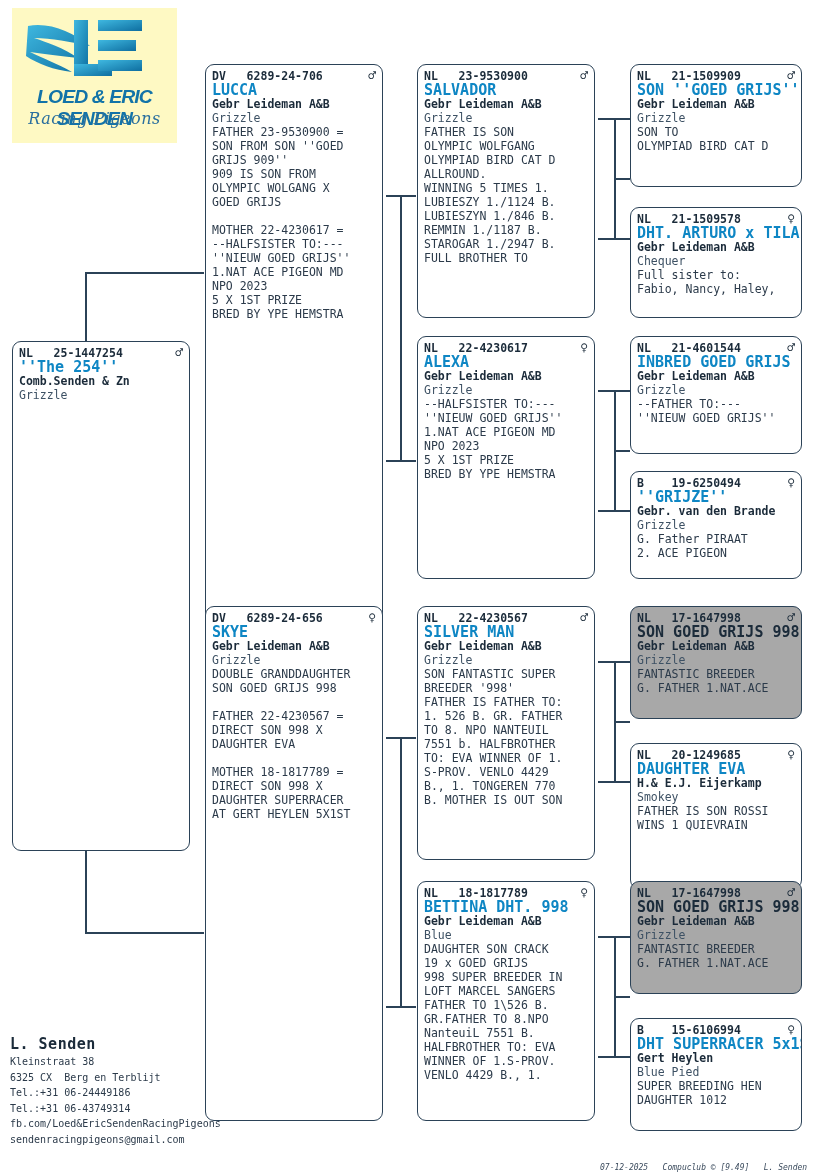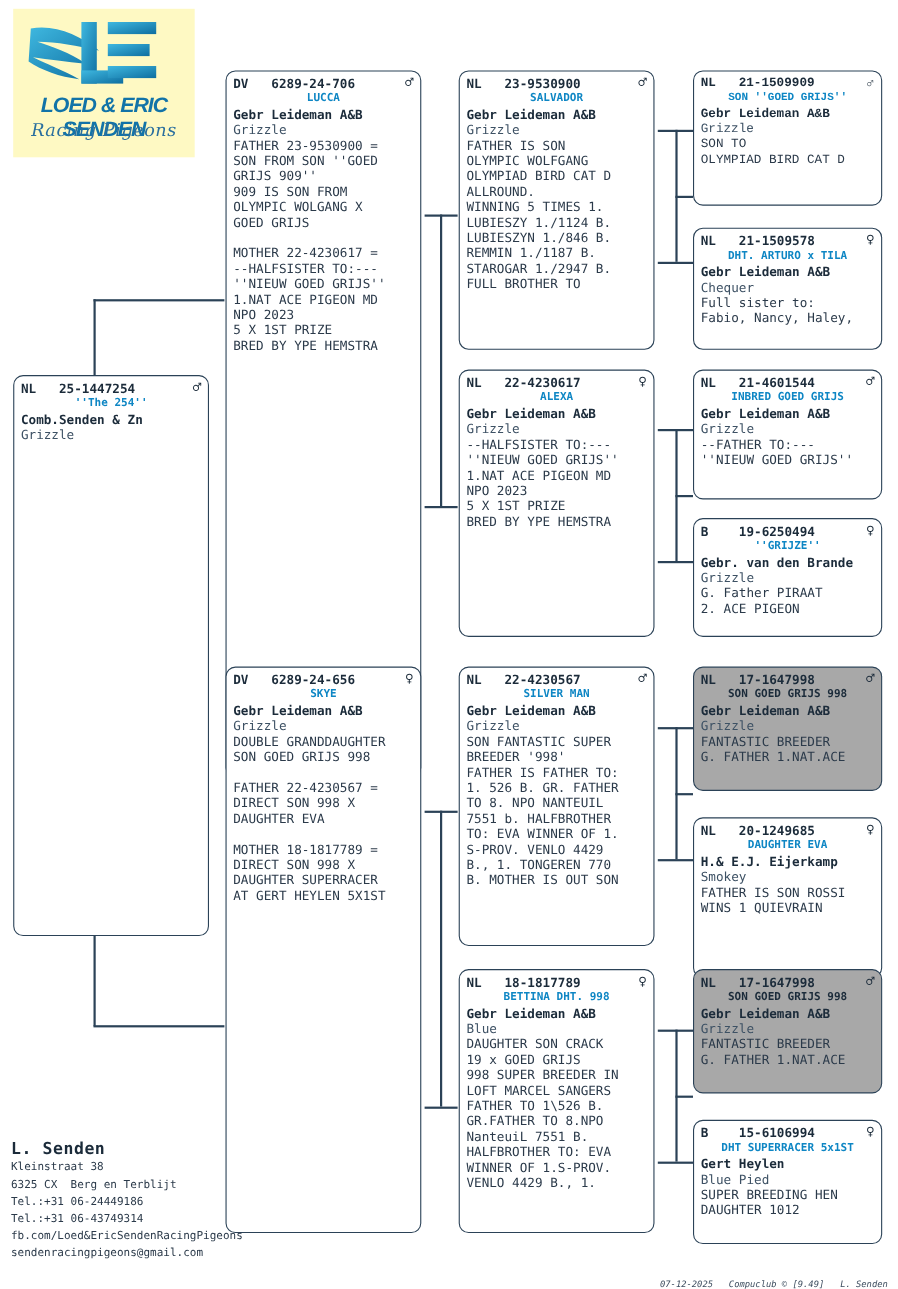--- a/index.html
+++ b/index.html
@@ -61,22 +61,22 @@
   .box.shaded { background:#a8a8a8; border-color:#2b4257; }
 
   .bx-head {
     display:flex; align-items:flex-start; justify-content:space-between;
     font-weight:bold; font-size:11.5px; line-height:14px;
     color:#1b2b3a; white-space:pre;
   }
   .bx-ring { letter-spacing:0px; }
   .bx-sex { font-size:13px; line-height:13px; color:#1b2b3a; padding-left:4px;}
   .bx-name {
-    font-weight:bold; font-size:10px; line-height:14px;
-    color:#0e86c4; white-space:pre;text-align:center;
+    font-weight:bold; font-size:15px; line-height:14px;
+    color:#0e86c4; white-space:pre;
   }
   .box.shaded .bx-name { color:#1b2b3a; }
   .bx-owner {
     font-weight:bold; font-size:11.5px; line-height:14px;
     color:#1b2b3a; white-space:pre;
   }
   .bx-color {
     font-size:11.5px; line-height:14px; color:#3d5164; white-space:pre;
   }
   .bx-lines { font-size:11.5px; line-height:14px; color:#2b3a4a; }
@@ -299,21 +299,21 @@
         <div>LOFT MARCEL SANGERS</div>
         <div>FATHER TO 1\526 B.</div>
         <div>GR.FATHER TO 8.NPO</div>
         <div>NanteuiL 7551 B.</div>
         <div>HALFBROTHER TO: EVA</div>
         <div>WINNER OF 1.S-PROV.</div>
         <div>VENLO 4429 B., 1.</div>
       </div>
   </div>
 
-  <div class="box" style="left:630px; top:64px; width:172px; height:123px;font-family:Liberation Mono, monospace;">
+  <div class="box" style="left:630px; top:64px; width:172px; height:123px;">
     <div class="bx-head">
       <span class="bx-ring">NL   21-1509909</span>
       <span class="bx-sex">♂</span>
     </div>
     <div class="bx-name">SON ''GOED GRIJS''</div>
     <div class="bx-owner">Gebr Leideman A&amp;B</div>
     <div class="bx-color">Grizzle</div>
     <div class="bx-lines">
         <div>SON TO</div>
         <div>OLYMPIAD BIRD CAT D</div>

